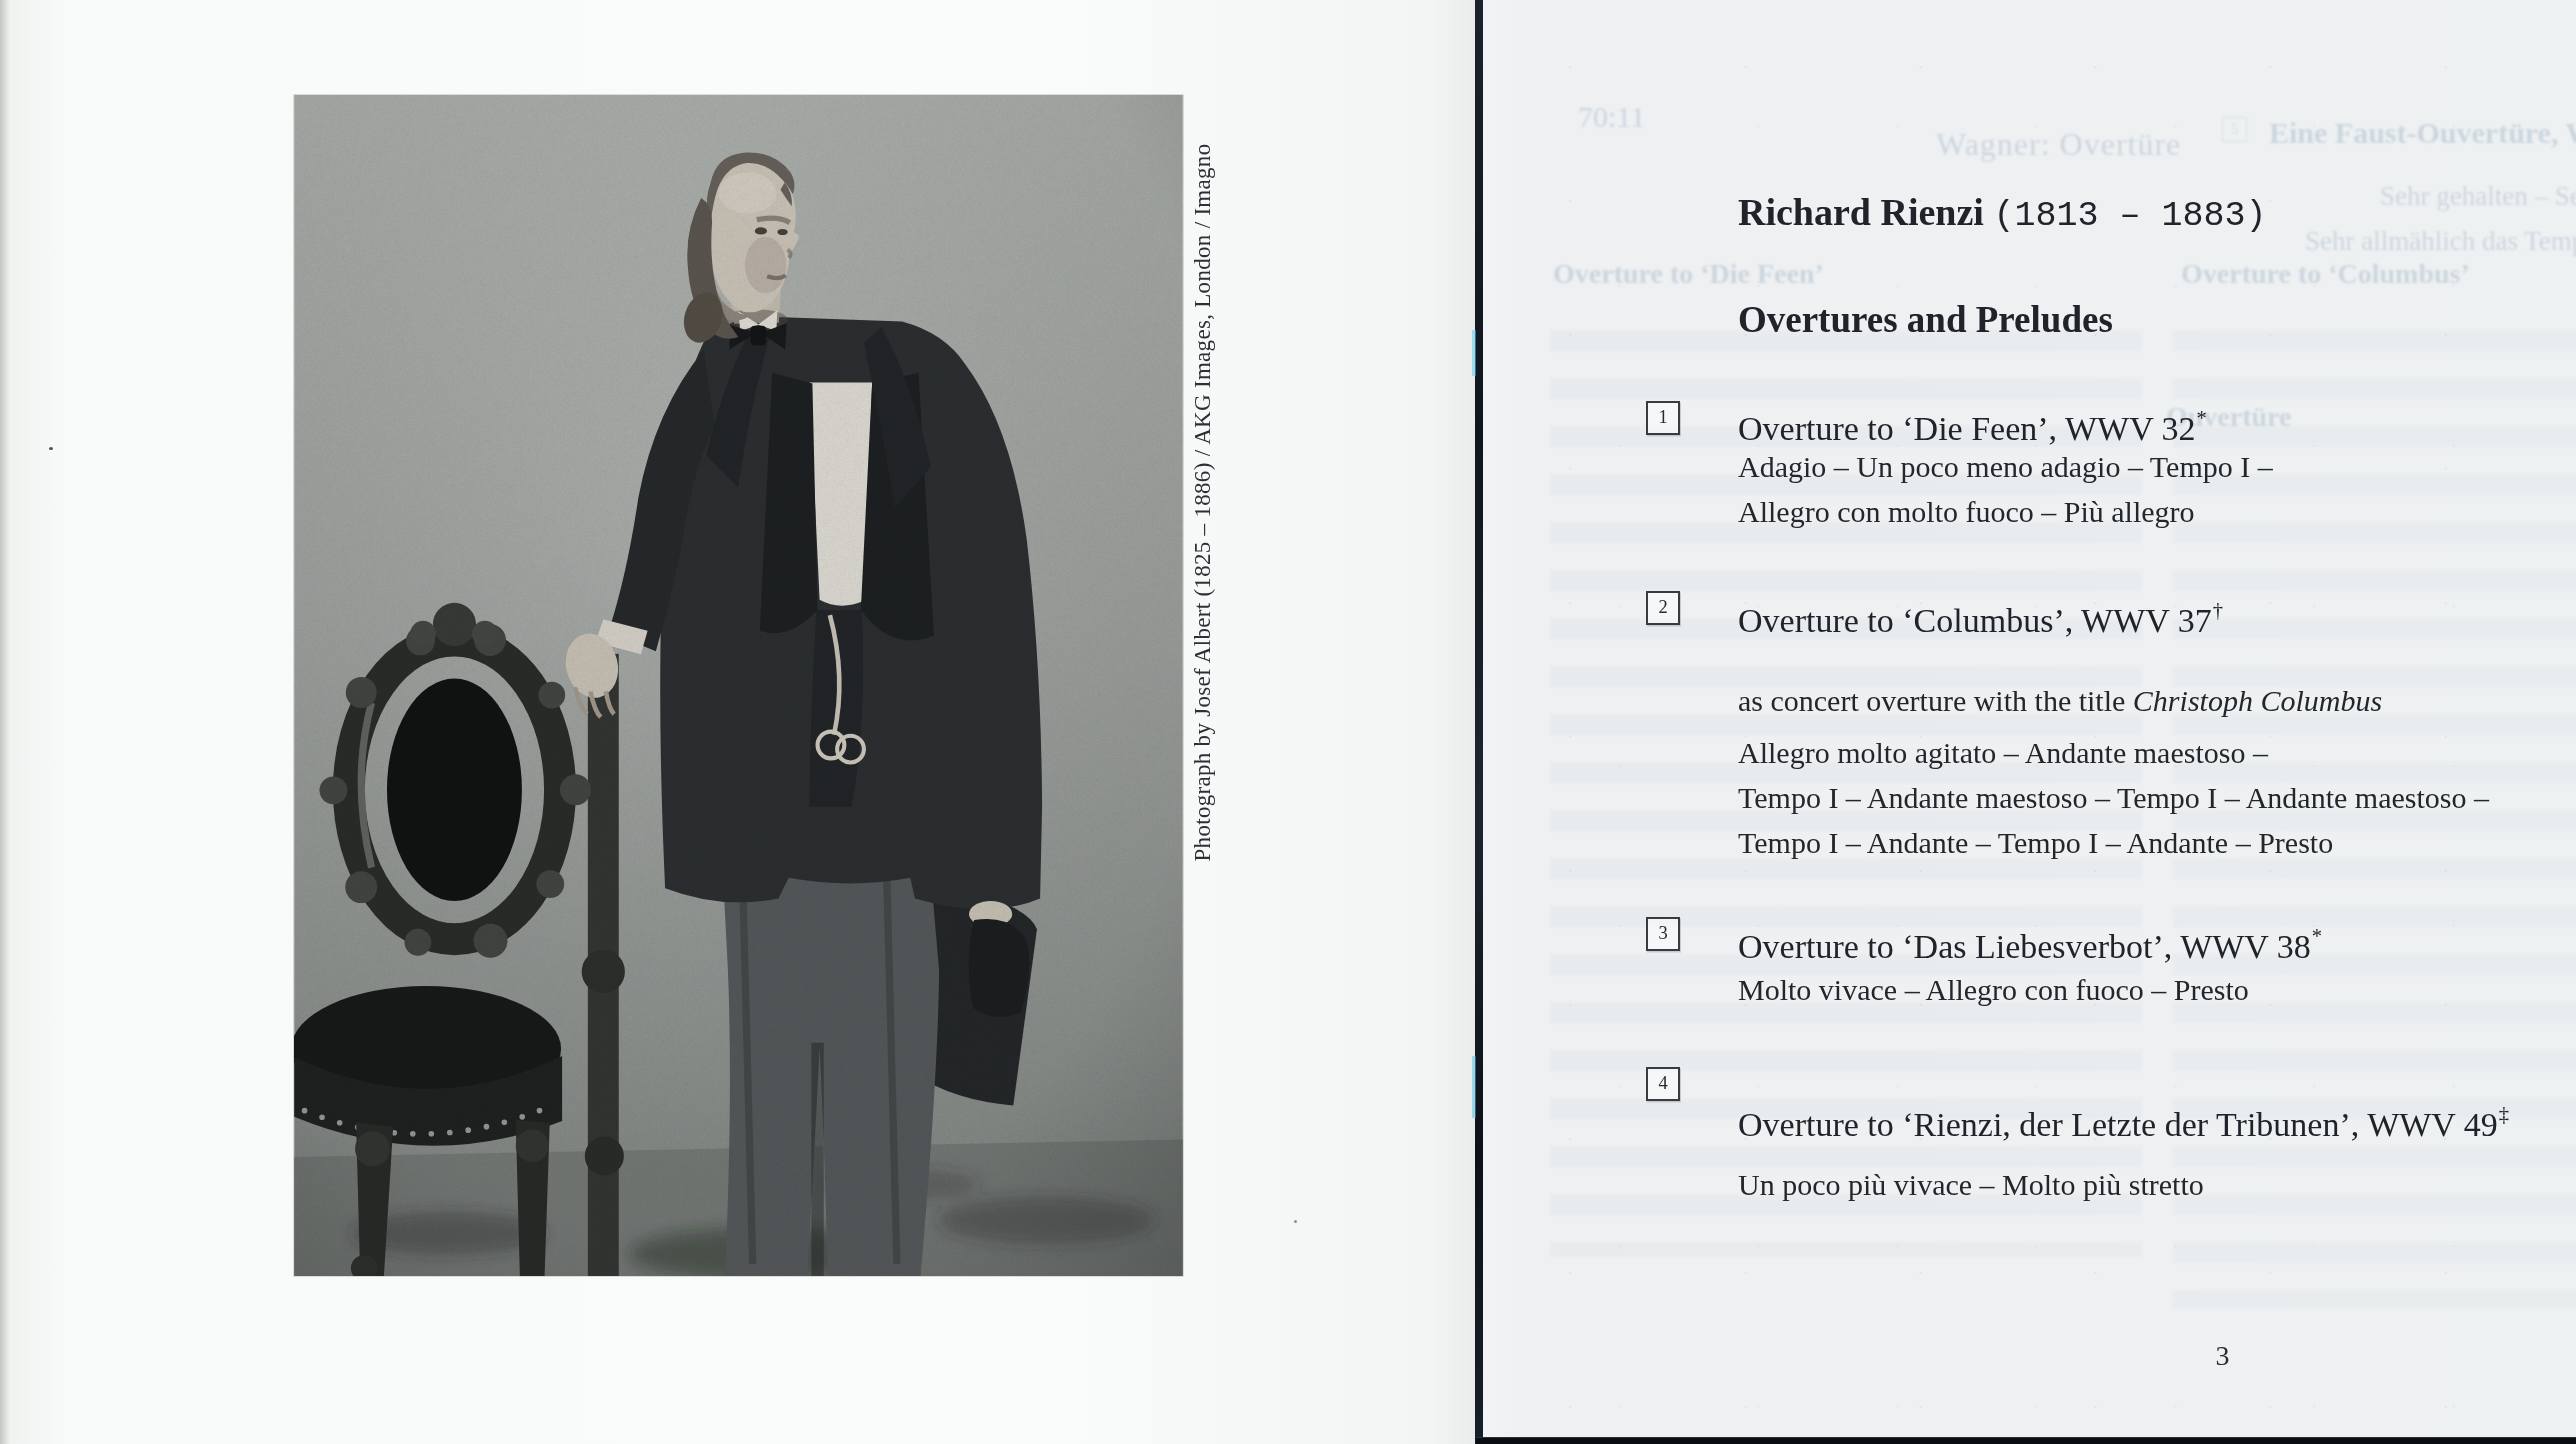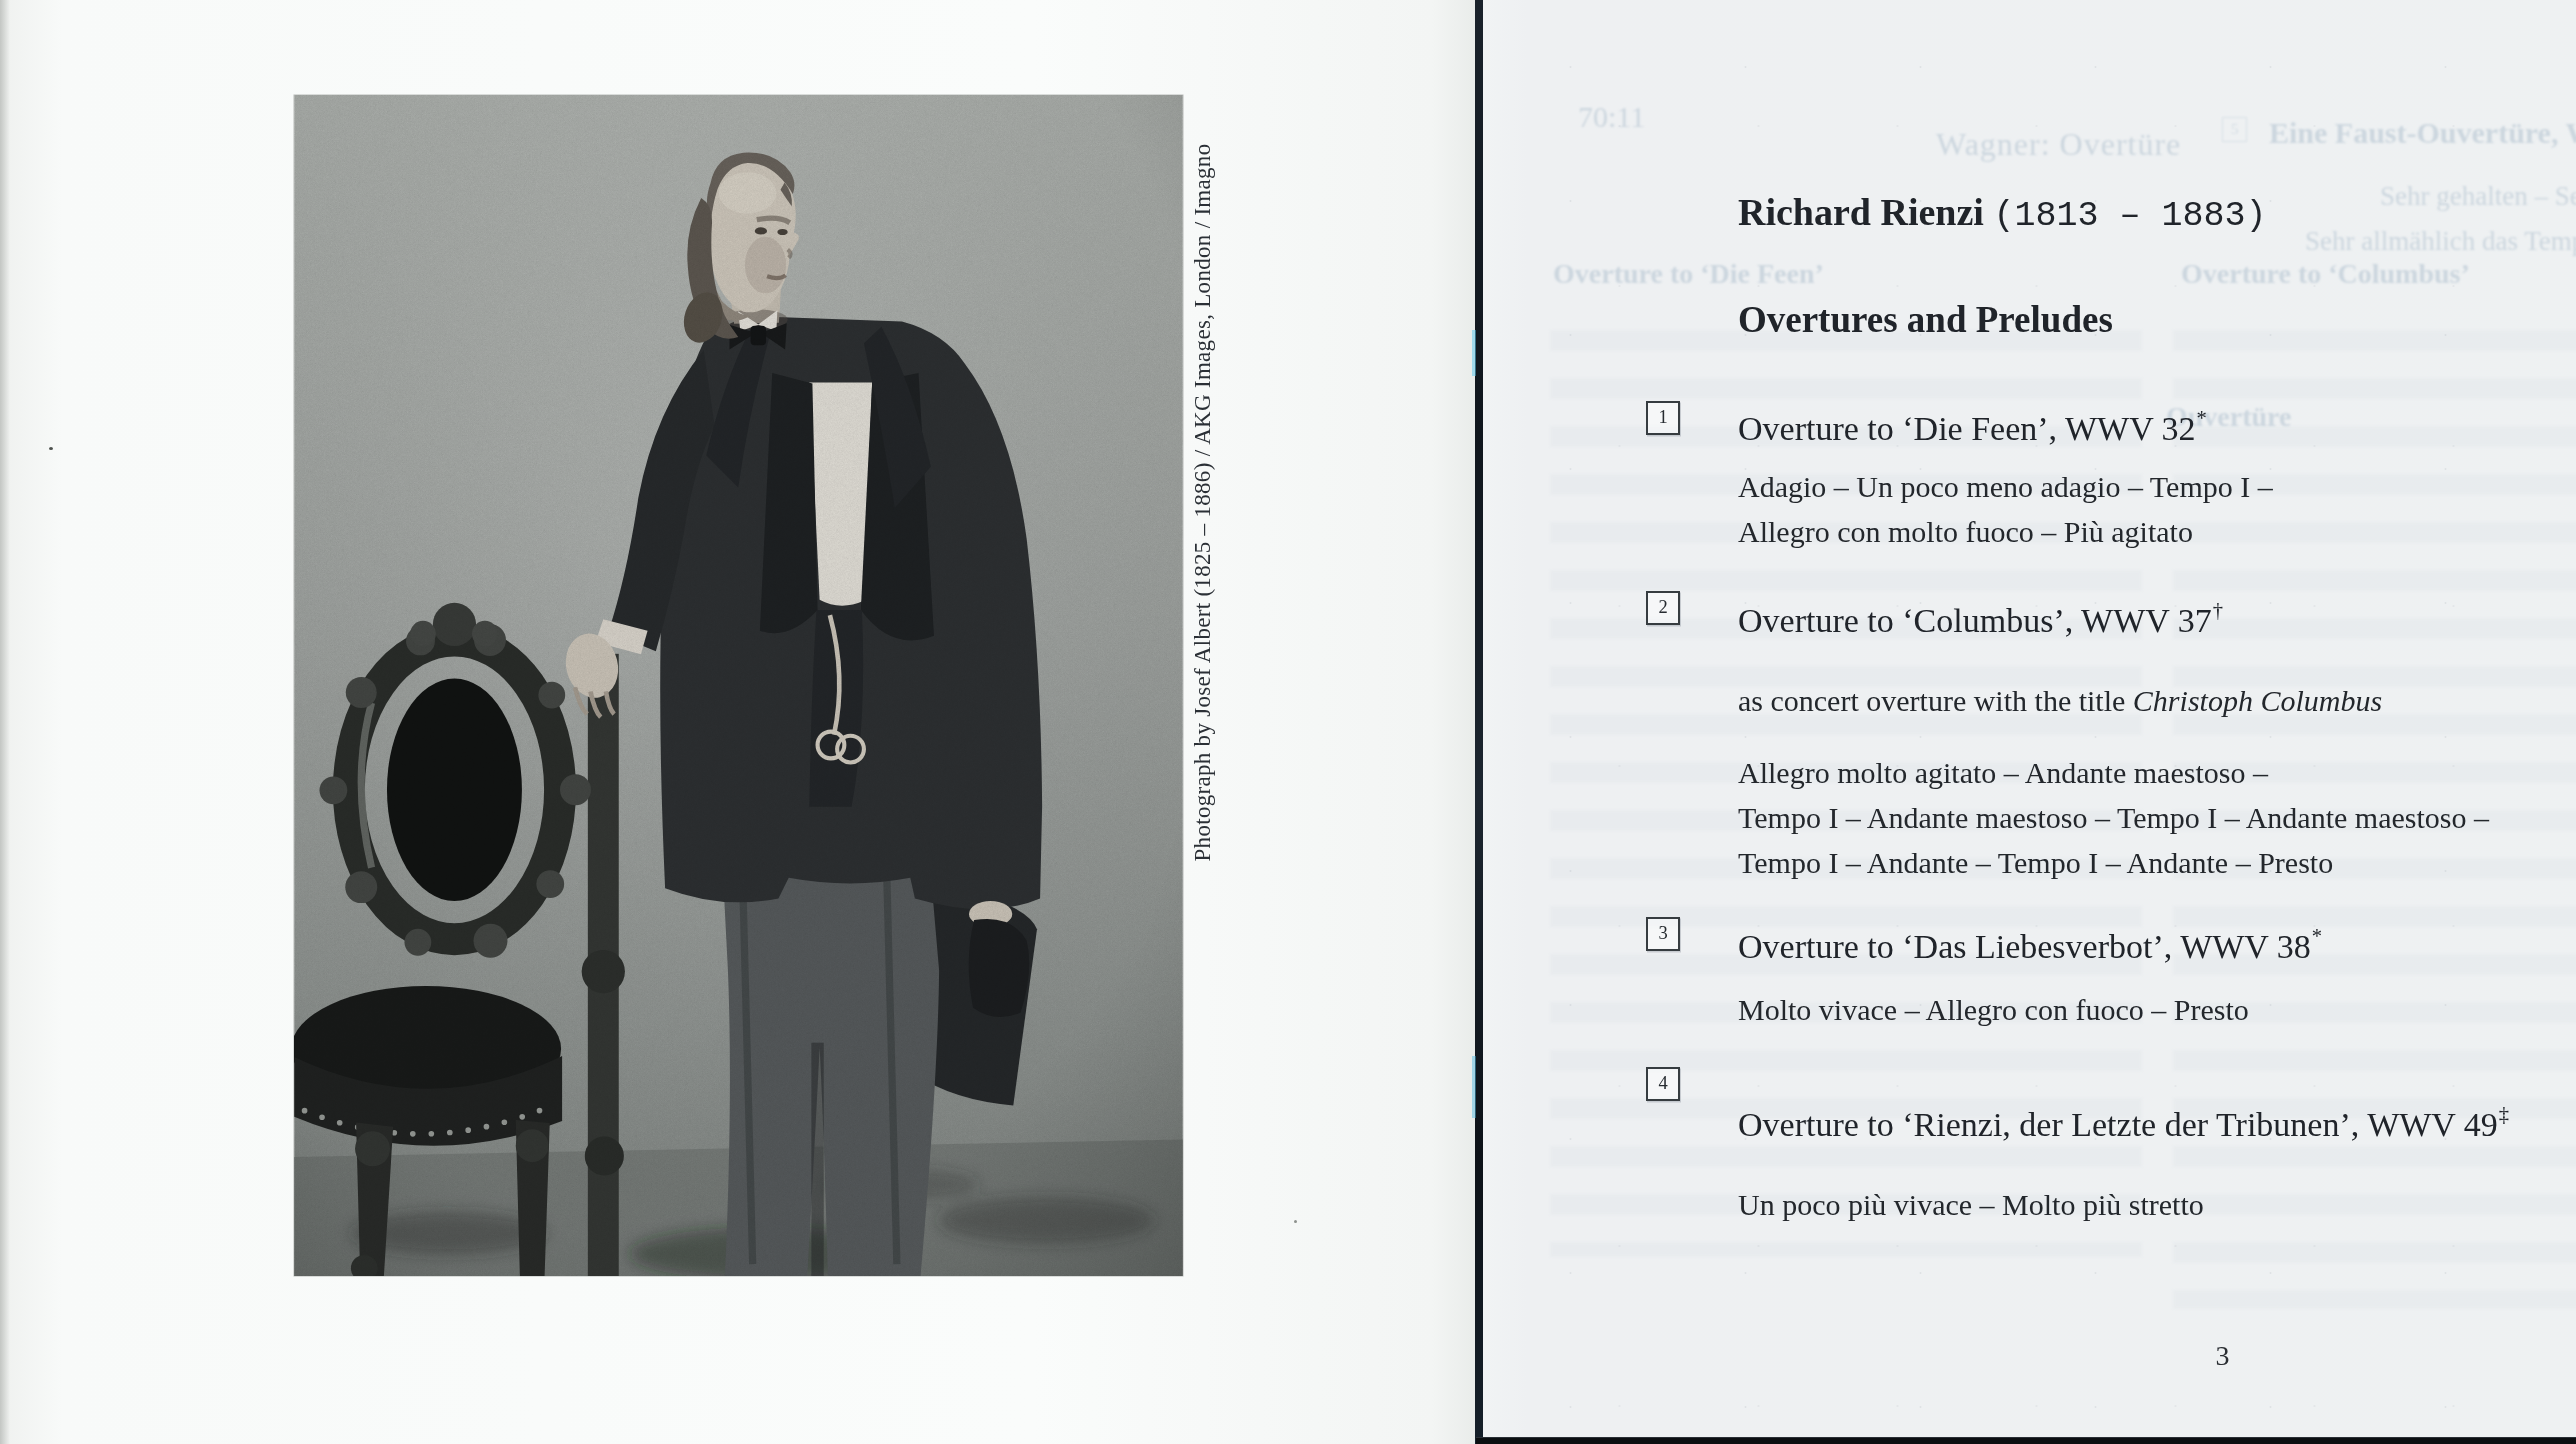--- a/index.html
+++ b/index.html
@@ -40,21 +40,21 @@
   .pr{position:absolute;white-space:nowrap;}
   .composer{left:255px;top:190px;font-size:38px;font-weight:bold;color:#20242a;}
   .composer .dates{font-weight:normal;font-size:35px;font-family:Liberation Mono, monospace;}
   .album{left:255px;top:298px;font-size:37px;font-weight:bold;color:#20242a;}
   .badge{width:30px;height:30px;border:2.1px solid #363c40;background:rgba(255,255,255,.45);
     text-align:center;font-size:18.5px;line-height:29px;color:#262b30;
     box-shadow:1px 1.5px 0 rgba(125,135,145,.35);}
   .t-title{font-size:34px;font-weight:normal;color:#20242a;line-height:56px;text-align:center;}
   .t-title sup{font-size:20.6px;position:relative;top:-3.1px;left:1px;}
   .t-detail{font-size:30px;color:#23272c;line-height:46px;}
-  .t-tempo{font-size:30px;color:#23272c;line-height:45px;margin-top:20px;}
+  .t-tempo{font-size:30px;color:#23272c;line-height:45px;}
   .pagenum{left:0;width:1479px;text-align:center;top:1340px;font-size:28px;color:#2a2e33;}
 
   
   .ghost{position:absolute;white-space:nowrap;color:#aabccb;opacity:.5;filter:blur(1px);}
   .ghost.box{border:1.5px solid #b6c6d2;width:23px;height:23px;text-align:center;
     font-size:15.5px;line-height:21.6px;opacity:.4;}
   .ghost-col{position:absolute;opacity:.55;filter:blur(1.5px);
     background:repeating-linear-gradient(180deg,rgba(135,155,172,.10) 0 20.6px,rgba(0,0,0,0) 20.6px 48px);}
 </style>
 </head>
@@ -216,21 +216,21 @@
       <span class="dates">(1813 – 1883)</span>
     </div>
     <div class="pr album">Overtures and Preludes</div>
 
     <div class="pr badge" style="left:163px;top:401px;">1</div>
     <div class="pr t-title" style="left:255px;top:393px;">
       <span>Overture to ‘Die Feen’, WWV 32</span><sup>*</sup>
     </div>
 
     <div class="pr t-tempo" style="left:255px;top:444px;">Adagio – Un poco meno adagio – Tempo I –</div>
-    <div class="pr t-tempo" style="left:255px;top:489px;">Allegro con molto fuoco – Più agitato</div>
+    <div class="pr t-tempo" style="left:255px;top:489px;">Allegro con molto fuoco – Più allegro</div>
 
     <div class="pr badge" style="left:163px;top:591px;">2</div>
     <div class="pr t-title" style="left:255px;top:585px;">
       <span>Overture to ‘Columbus’, WWV 37</span><sup>†</sup>
     </div>
 
     <div class="pr t-detail" style="left:255px;top:678px;">
       <span>as concert overture with the title </span><i>Christoph Columbus</i>
     </div>
     <div class="pr t-tempo" style="left:255px;top:775px;">Tempo I – Andante maestoso – Tempo I – Andante maestoso –</div>

